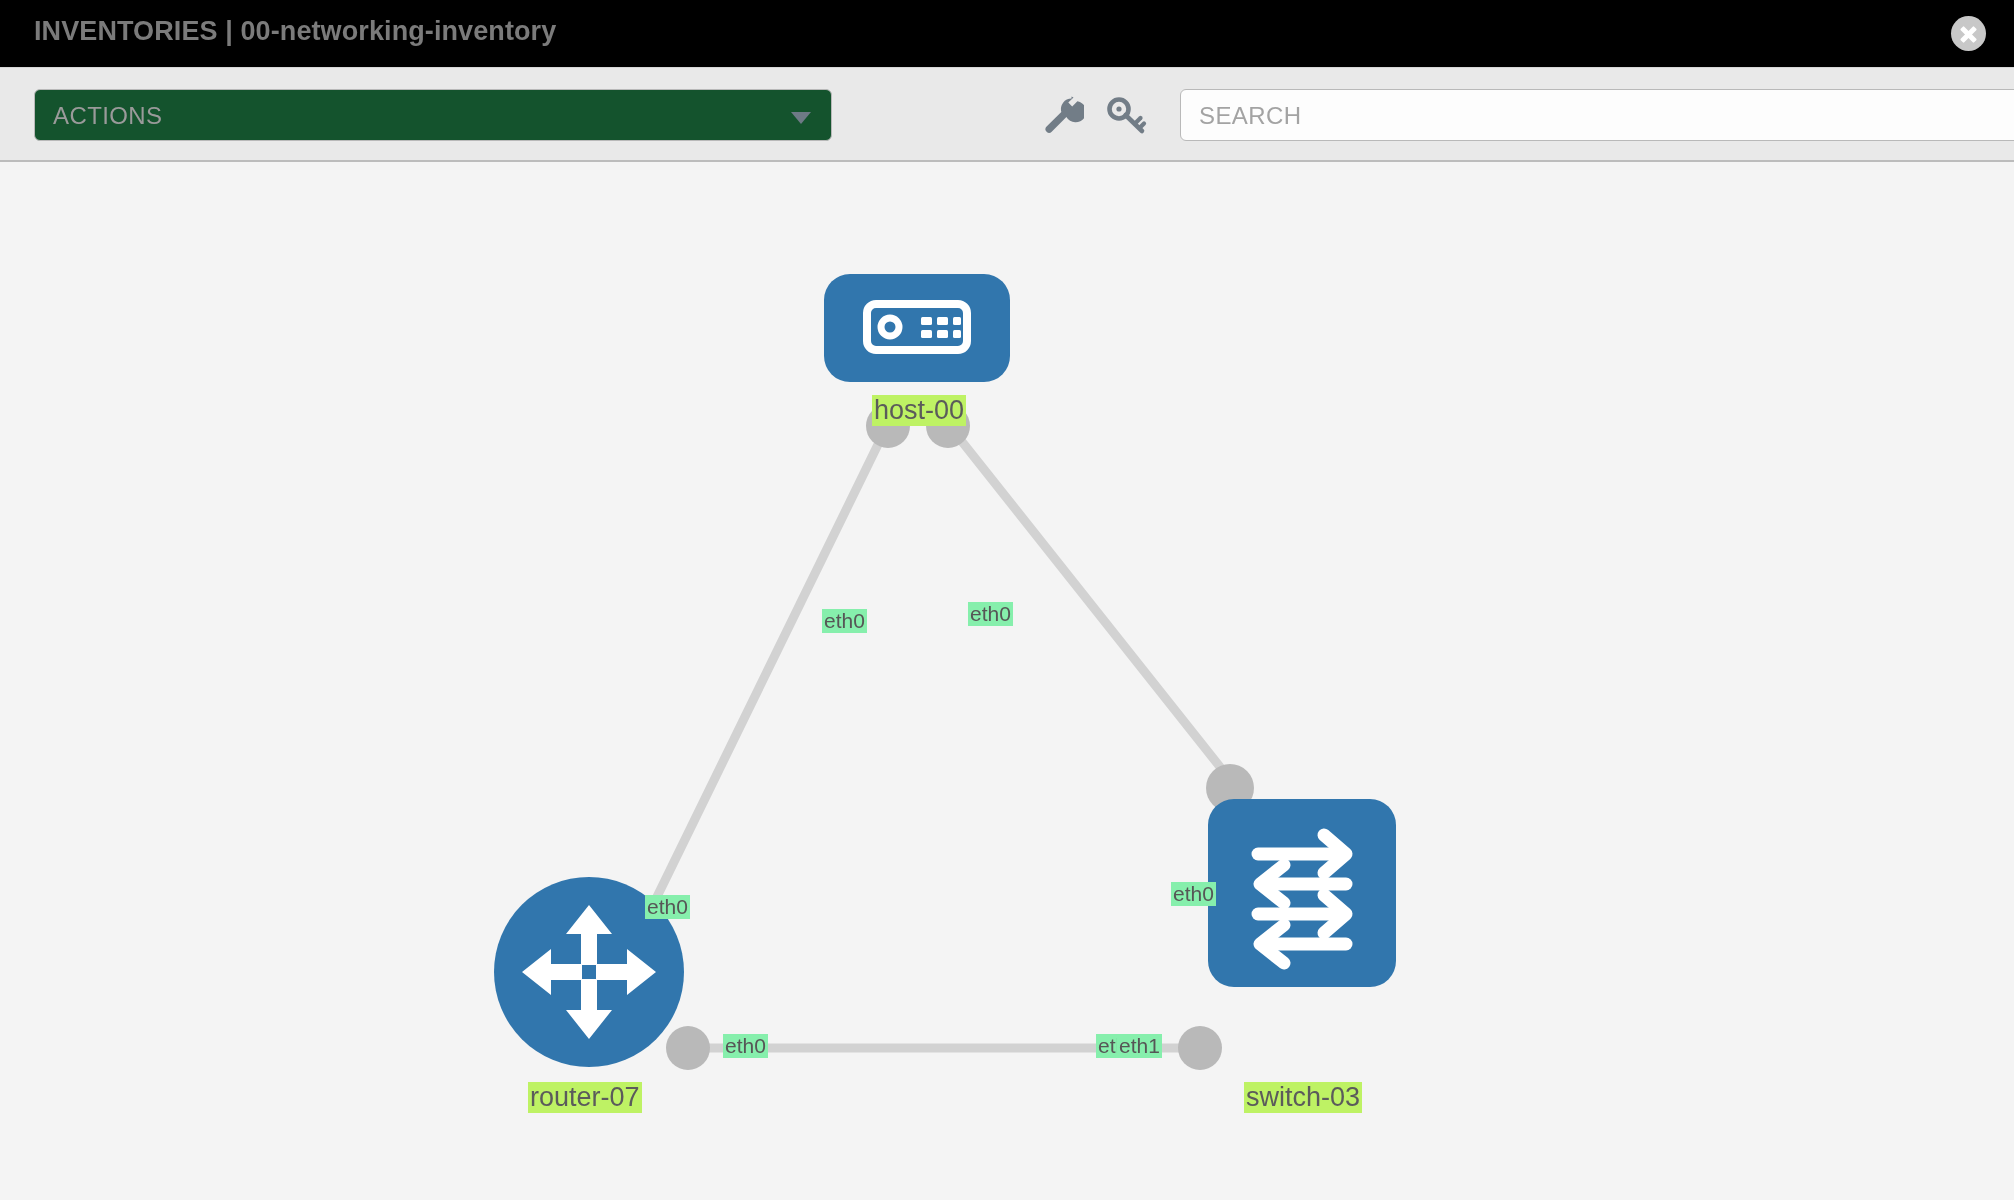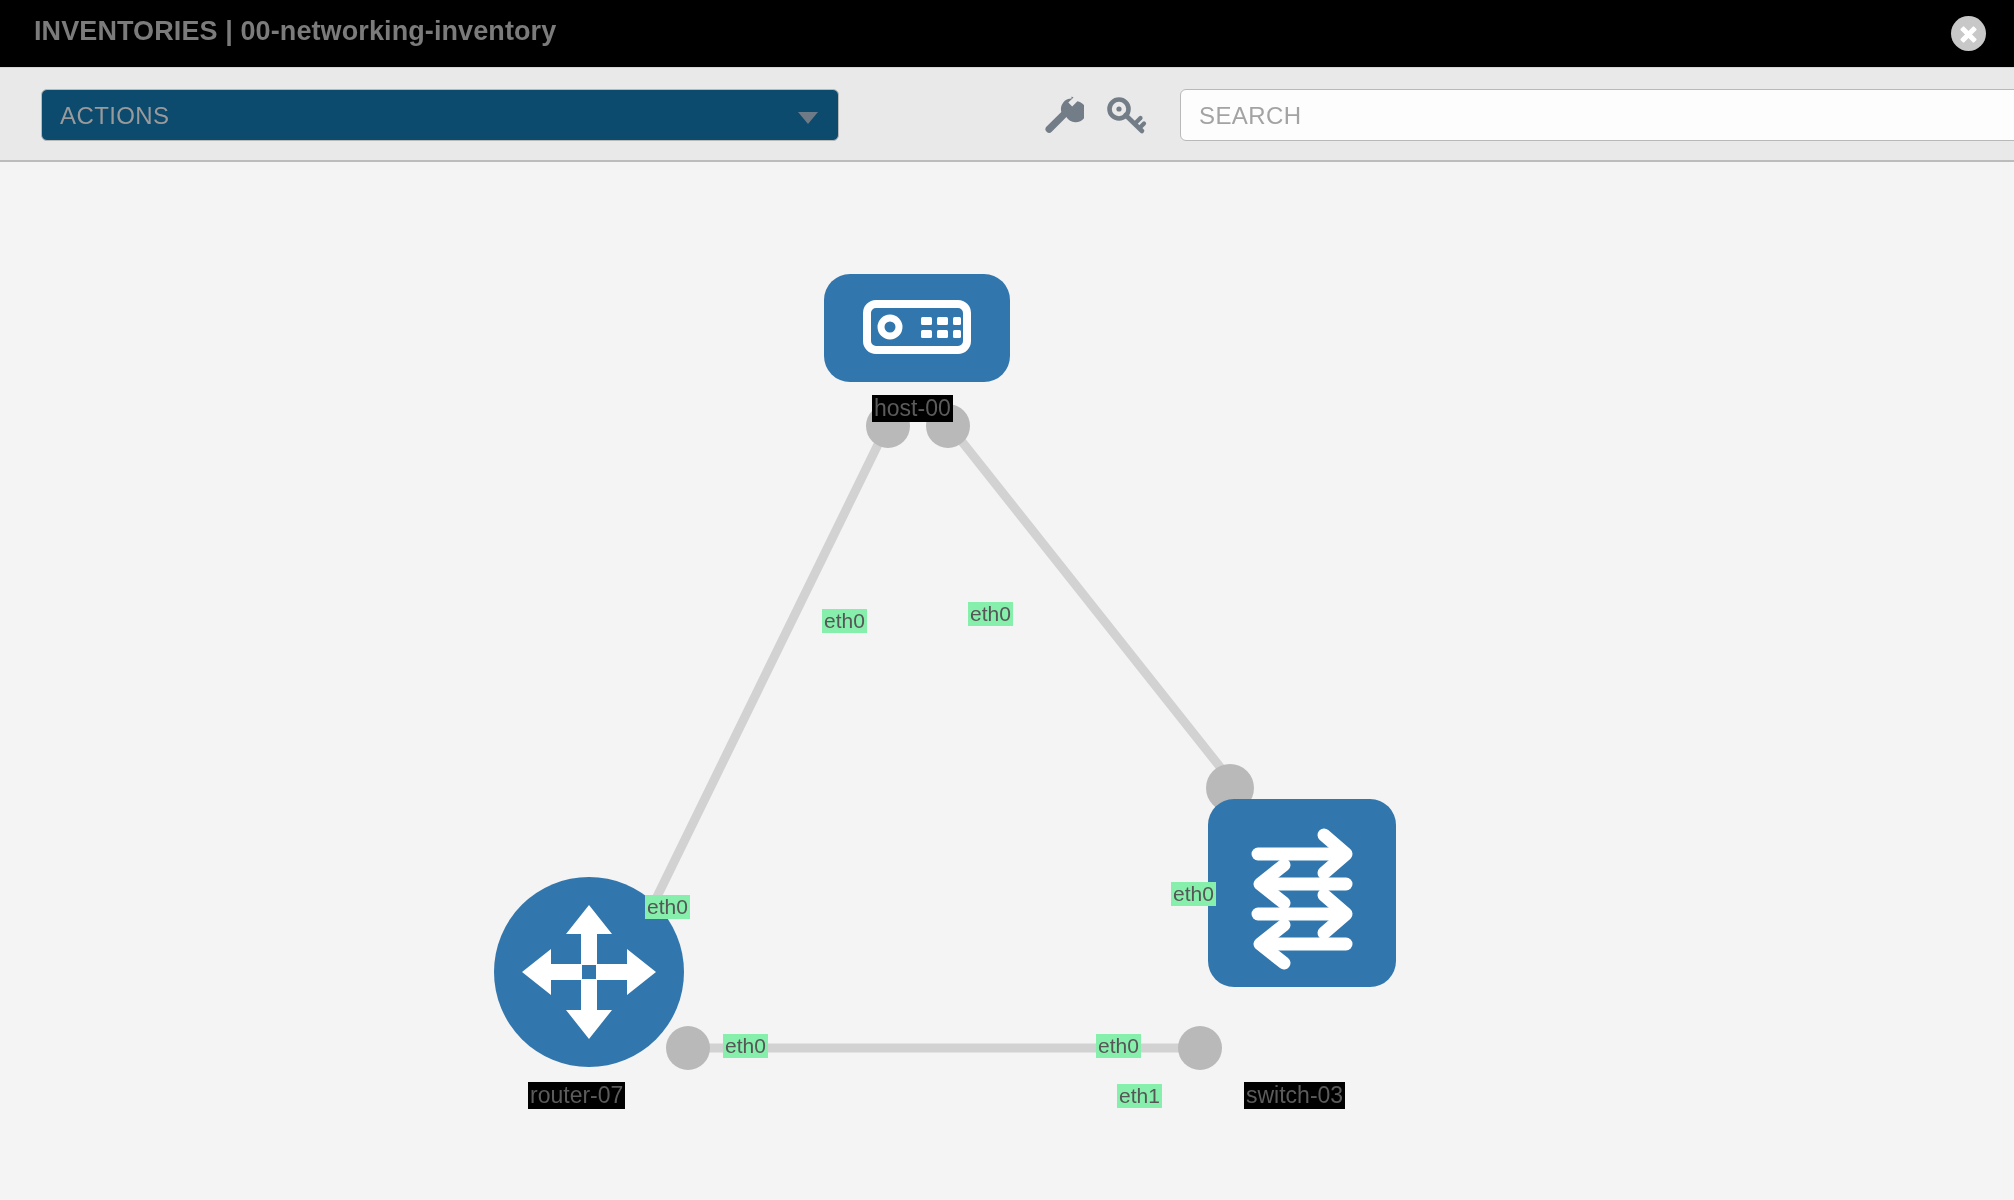--- a/index.html
+++ b/index.html
@@ -66,25 +66,25 @@
     position: absolute;
     left: 0; top: 68px;
     width: 2014px;
     height: 94px;
     background: #e9e9e9;
     border-bottom: 2px solid #bcbcbc;
     box-sizing: border-box;
   }
   .actions-select {
     position: absolute;
-    left: 41px;
+    left: 34px;
     top: 21px;
     width: 798px;
     height: 52px;
-    background: #0c4a6e;
+    background: #14532d;
     border: 1px solid #b9b9b9;
     border-radius: 6px;
     box-sizing: border-box;
     cursor: pointer;
   }
   .actions-select .label {
     position: absolute;
     left: 18px;
     top: 12px;
     font-size: 24px;
@@ -138,23 +138,23 @@
     width: 2014px;
     height: 1038px;
     background: #f4f4f4;
     overflow: hidden;
   }
   .canvas svg { position: absolute; left: 0; top: 0; }
 
   
   .node-label {
     position: absolute;
-    font-size: 23px;
+    font-size: 27px;
     color: #5b5b5b;
-    background: #000000;
+    background: #bef264;
     white-space: nowrap;
     padding: 0 2px;
   }
   
   .iface-label {
     position: absolute;
     font-size: 21px;
     color: #565656;
     background: #86efac;
     white-space: nowrap;
@@ -289,16 +289,16 @@
     </div>
     <div class="node-label" style="left:1244px; top:920px;">switch-03</div>
 
     <div class="iface-label" style="left:822px; top:447px;">eth0</div>
     <div class="iface-label" style="left:968px; top:440px;">eth0</div>
     <div class="iface-label" style="left:645px; top:733px;">eth0</div>
     <div class="iface-label" style="left:1171px; top:720px;">eth0</div>
     <div class="iface-label" style="left:723px; top:872px;">eth0</div>
 
     <div class="iface-label" style="left:1096px; top:872px;">eth0</div>
-    <div class="iface-label" style="left:1117px; top:922px;">eth1</div>
+    <div class="iface-label" style="left:1117px; top:872px;">eth1</div>
 
   </div>
 </div>
 
 </body></html>

